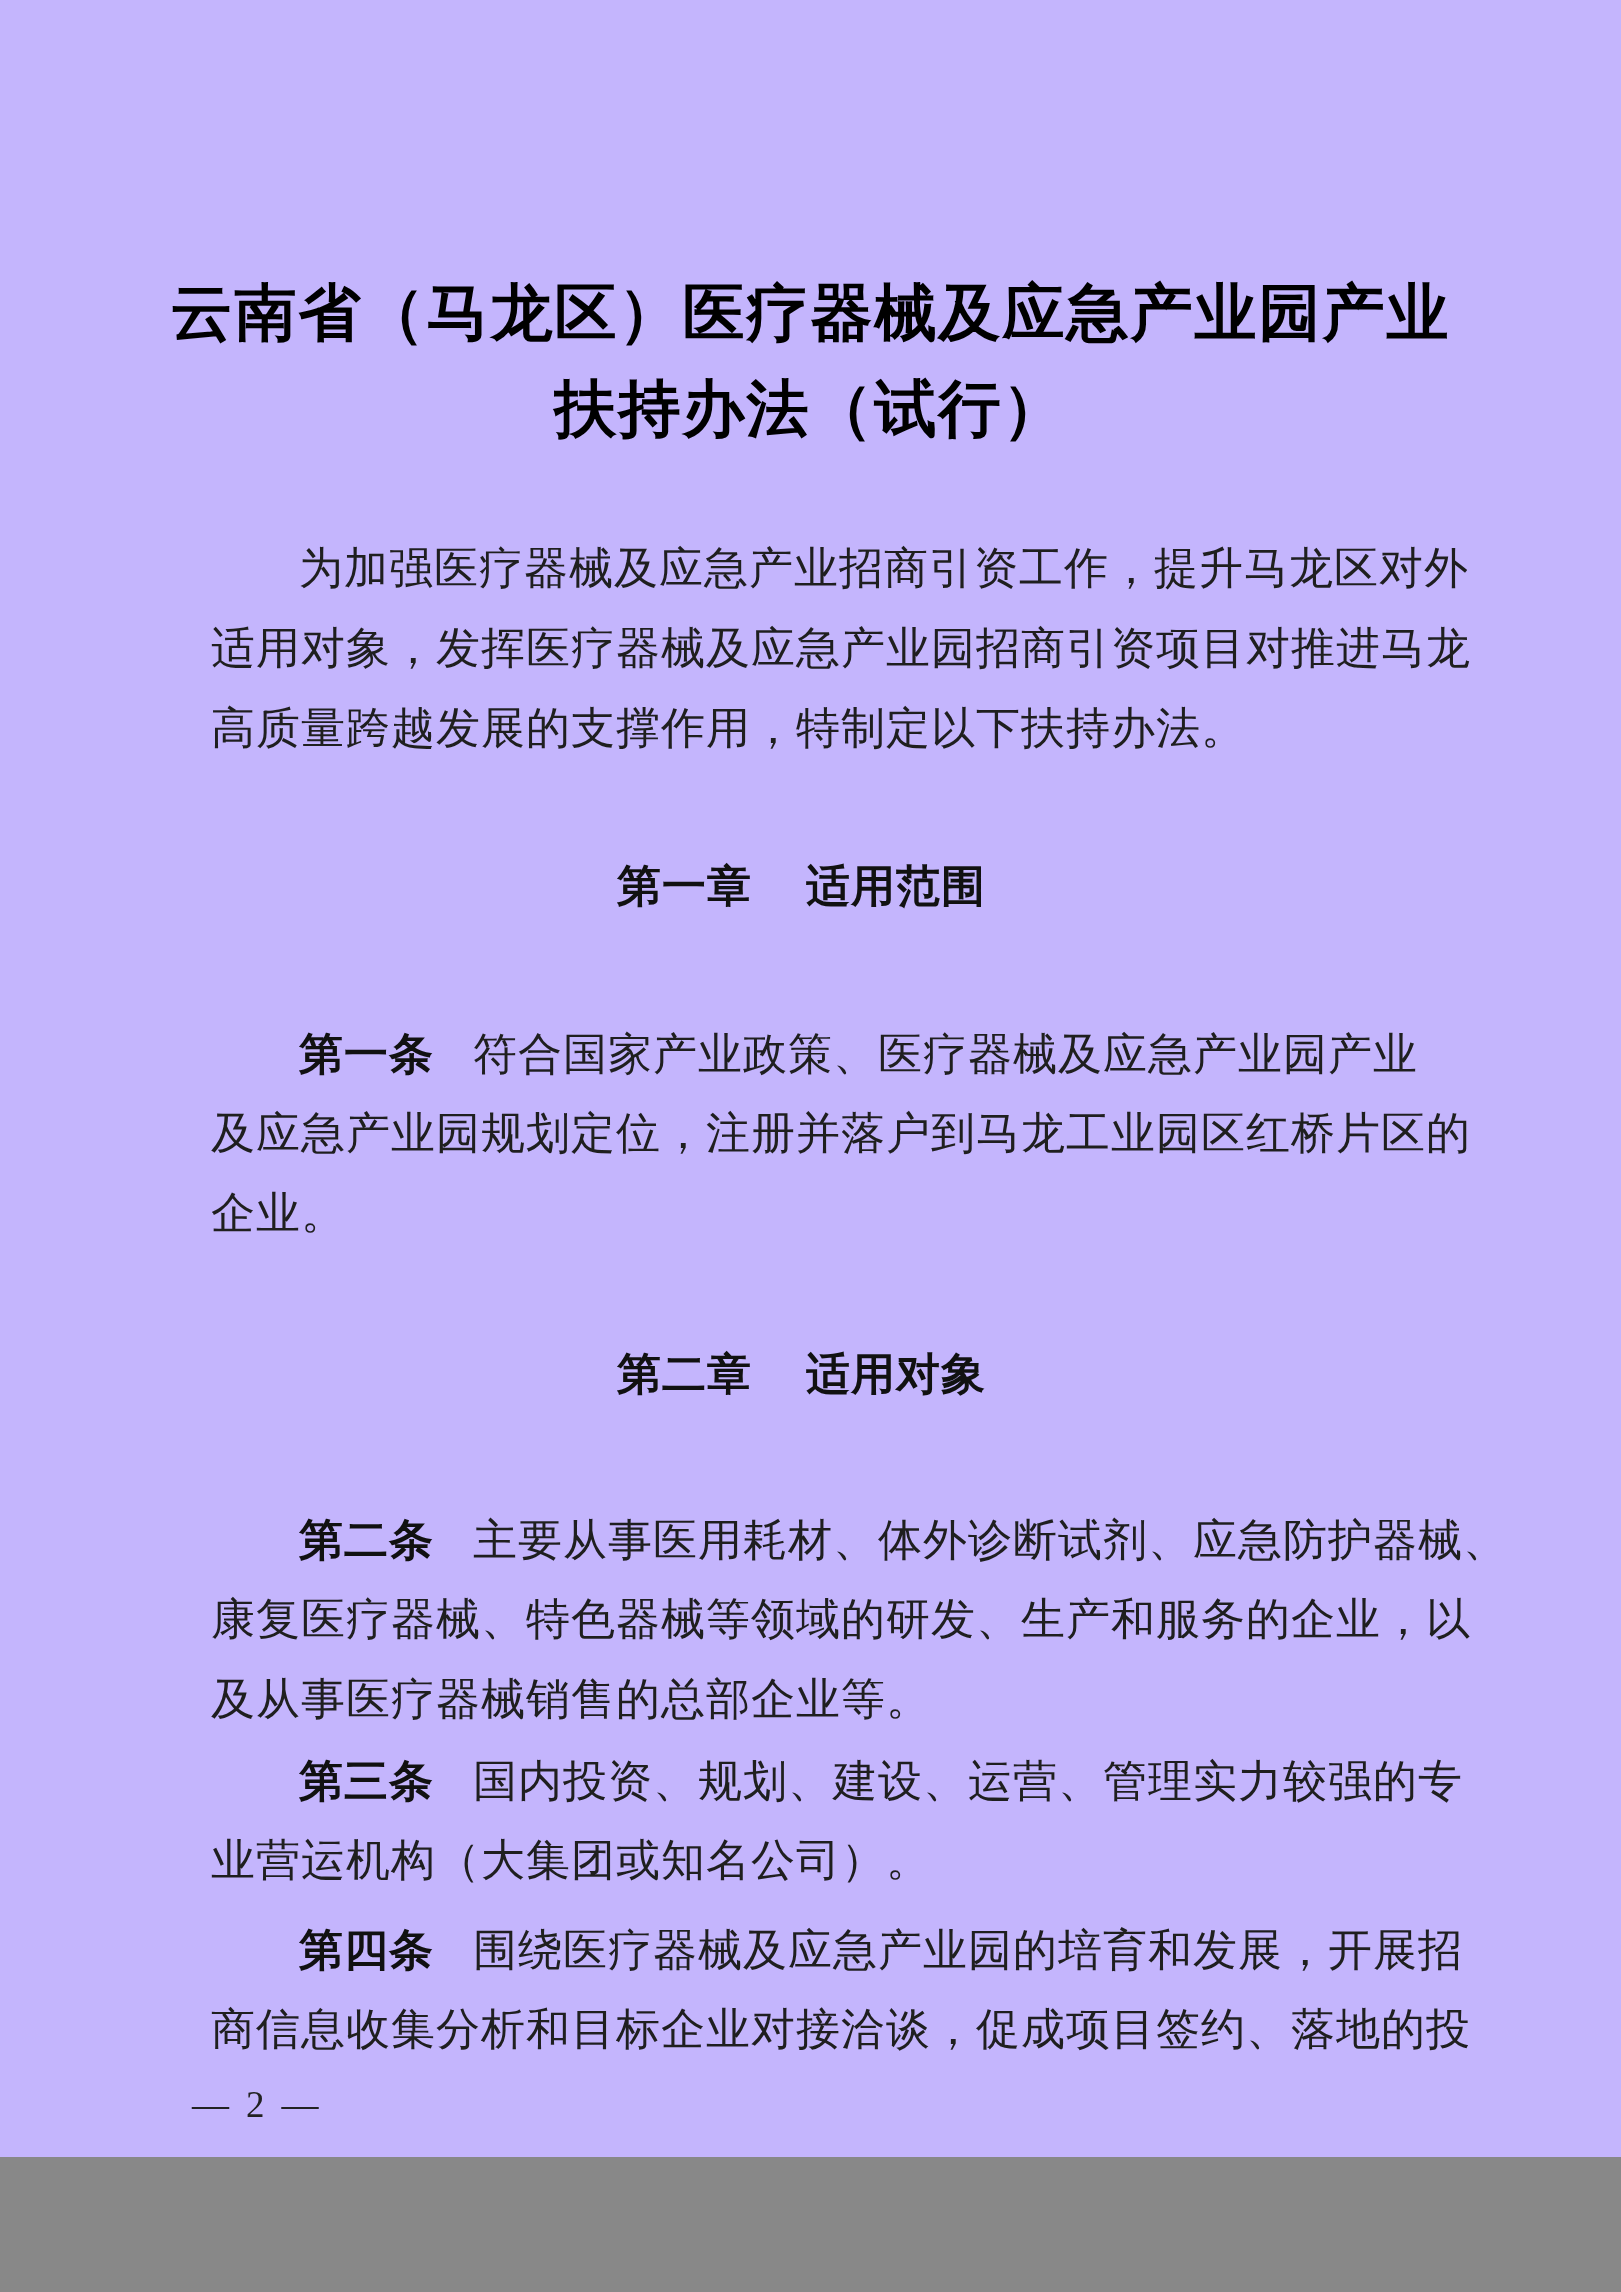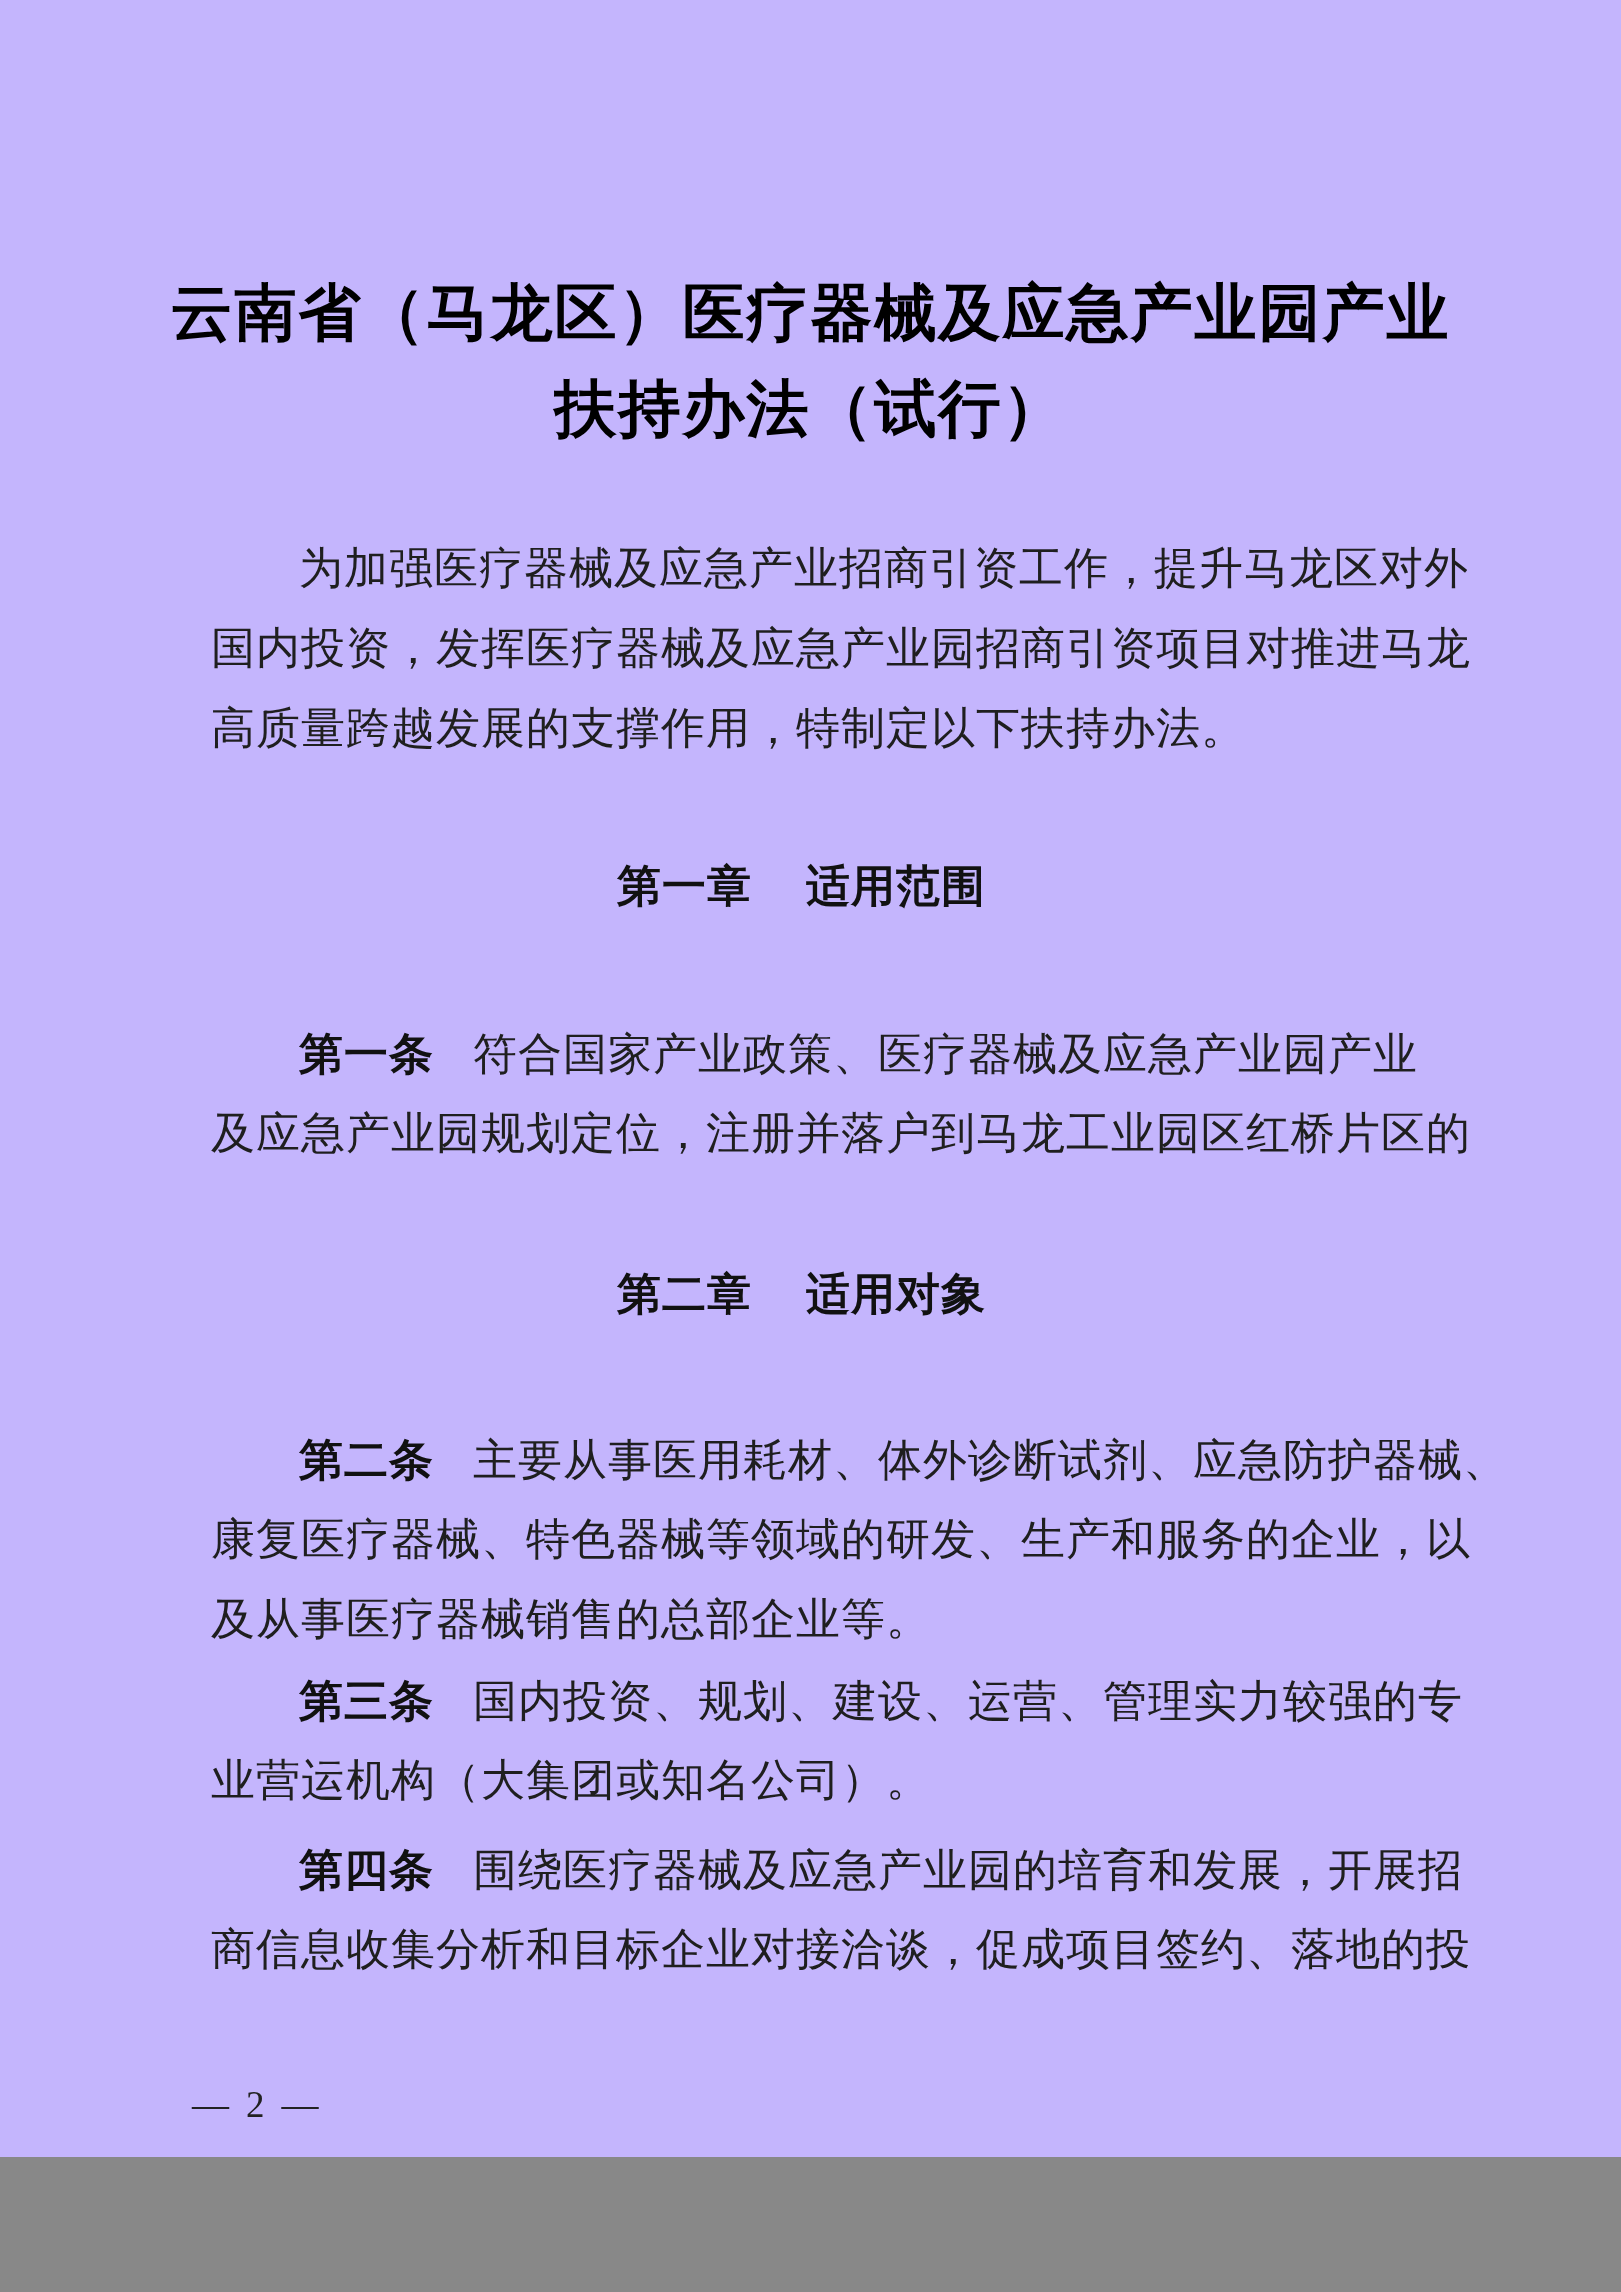--- a/index.html
+++ b/index.html
@@ -80,33 +80,34 @@
 
   <div class="title-block">
     <div>云南省（马龙区）医疗器械及应急产业园产业</div>
     <div>扶持办法（试行）</div>
   </div>
 
   <div class="content">
 
     <div class="para">
       <div class="line indent fill">为加强医疗器械及应急产业招商引资工作，提升马龙区对外</div>
-      <div class="line fill">国内投资，发挥医疗器械及应急产业园招商引资项目对推进马龙</div>
+      <div class="line fill">适用对象，发挥医疗器械及应急产业园招商引资项目对推进马龙</div>
       <div class="line">高质量跨越发展的支撑作用，特制定以下扶持办法。</div>
     </div>
 
     <div class="chapter-heading" id="chapter1">
       <span class="ch-num">第一章</span><span class="ch-title">适用范围</span>
     </div>
 
     <div class="para" id="article1">
       <div class="line indent fill">
         <span class="article-label">第一条</span><span>符合国家产业政策、医疗器械及应急产业园产业</span>
       </div>
       <div class="line fill">及应急产业园规划定位，注册并落户到马龙工业园区红桥片区的</div>
+      <div class="line">企业。</div>
     </div>
 
     <div class="chapter-heading" id="chapter2">
       <span class="ch-num">第二章</span><span class="ch-title">适用对象</span>
     </div>
 
     <div class="para" id="article2">
       <div class="line indent fill">
         <span class="article-label">第二条</span><span>主要从事医用耗材、体外诊断试剂、应急防护器械、</span>
       </div>

